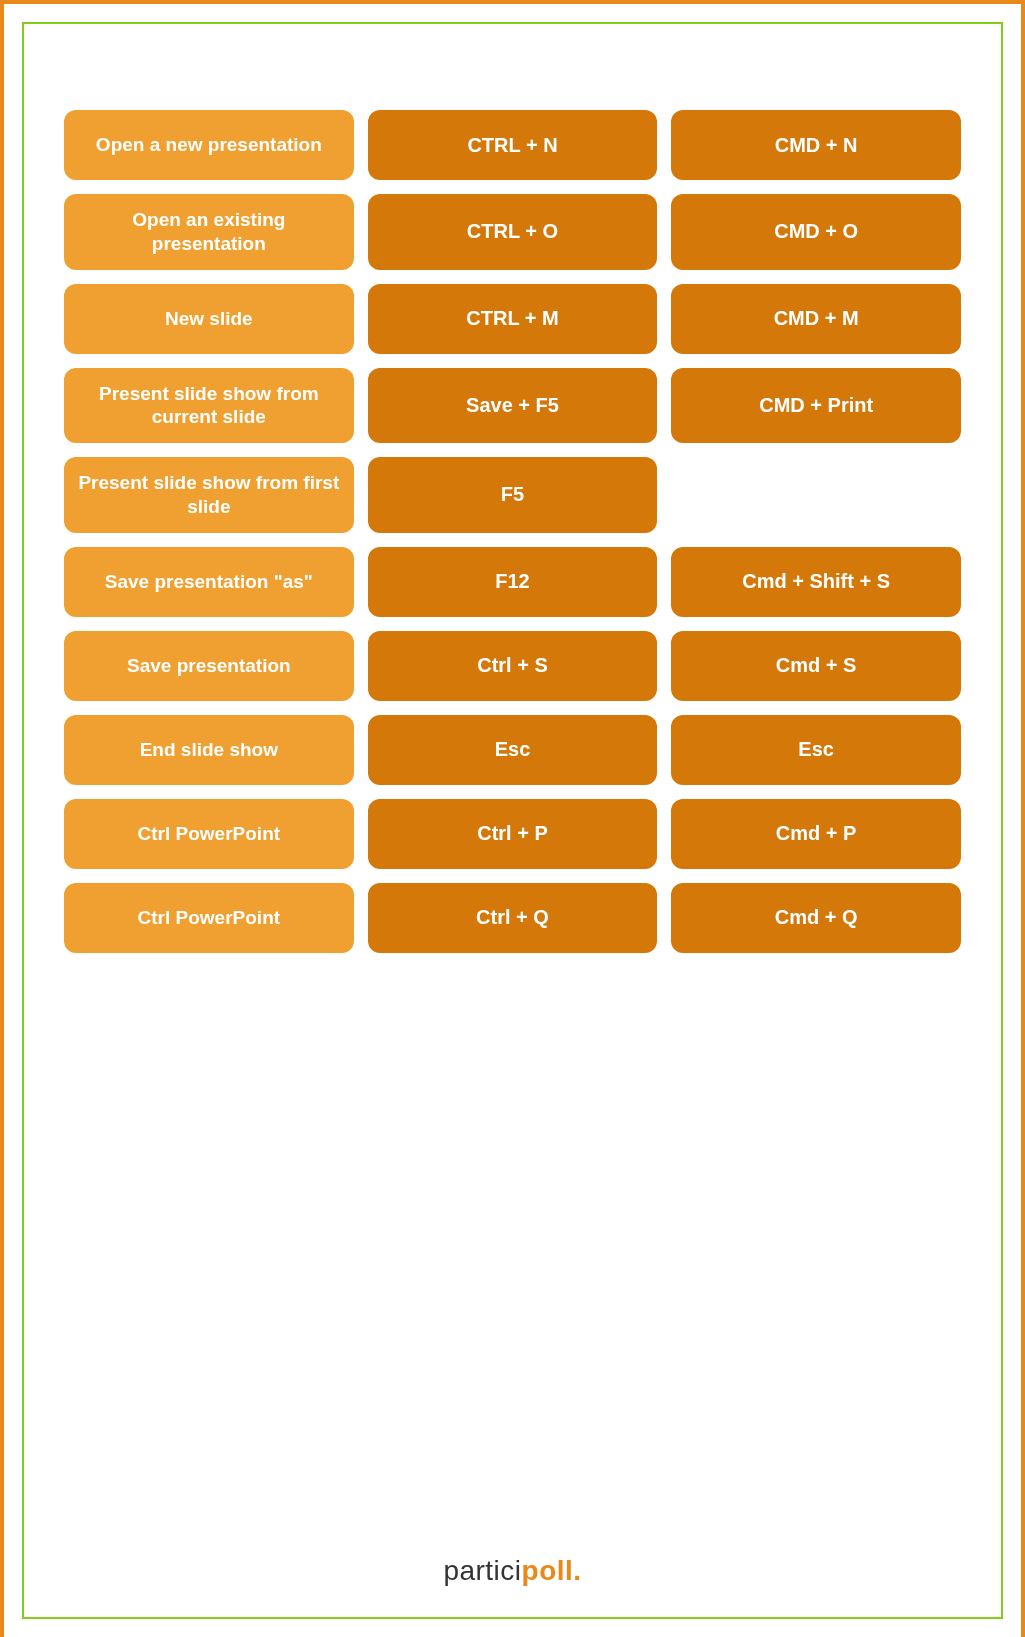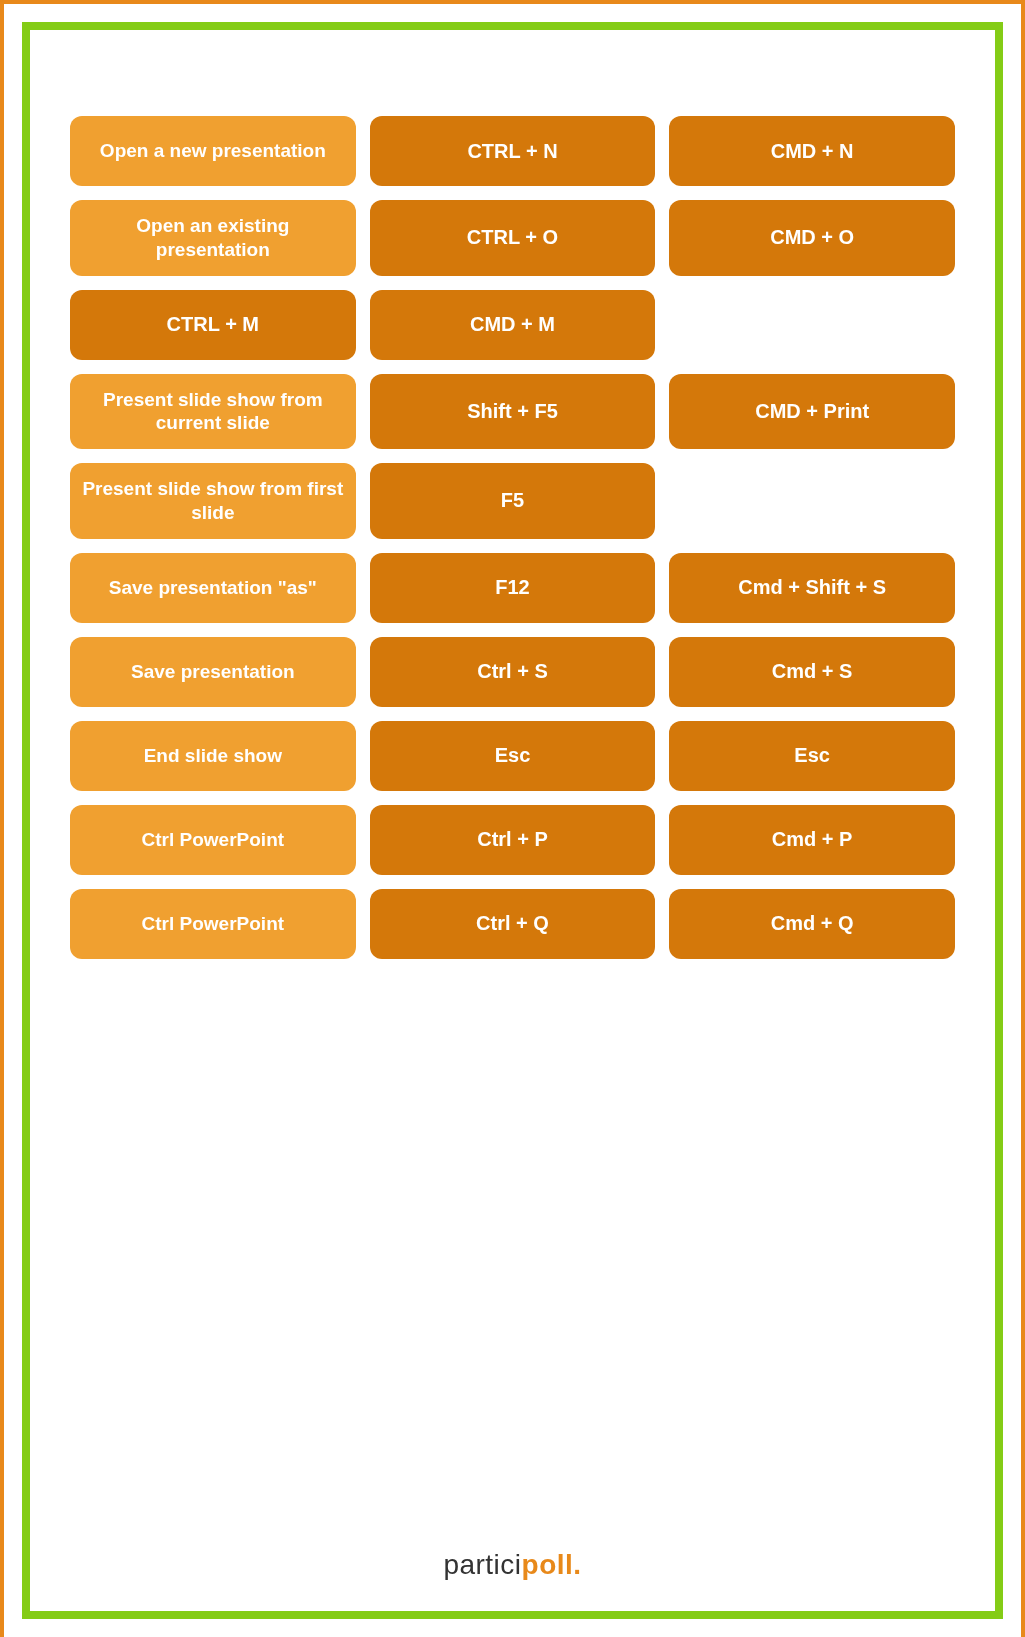--- a/index.html
+++ b/index.html
@@ -12,21 +12,21 @@
       font-family: Arial, sans-serif;
     }
     .page-wrapper {
       width: 1025px;
       min-height: 1637px;
       background: white;
       padding: 18px;
       border: 4px solid #E8891A;
     }
     .inner {
-      border: 8px solid #84cc16;
+      border: 2px solid #84cc16;
       width: 100%;
       min-height: 1597px;
       padding: 30px 40px 30px 40px;
       display: flex;
       flex-direction: column;
     }
     .title-section {
       display: flex;
       align-items: flex-start;
       margin-bottom: 36px;
@@ -147,33 +147,36 @@
             <span class="cell-label">Open an existing presentation</span>
           </div>
           <div class="cell dark">
             <span class="cell-shortcut">CTRL + O</span>
           </div>
           <div class="cell dark">
             <span class="cell-shortcut">CMD + O</span>
           </div>
         </div>
         <div class="shortcut-row">
+          <div class="cell">
+            <span class="cell-label">New slide</span>
+          </div>
           <div class="cell dark">
             <span class="cell-shortcut">CTRL + M</span>
           </div>
           <div class="cell dark">
             <span class="cell-shortcut">CMD + M</span>
           </div>
         </div>
         <div class="shortcut-row">
           <div class="cell">
             <span class="cell-label">Present slide show from current slide</span>
           </div>
           <div class="cell dark">
-            <span class="cell-shortcut">Shift + F5</span>
+            <span class="cell-shortcut">Save + F5</span>
           </div>
           <div class="cell dark">
             <span class="cell-shortcut">CMD + Print</span>
           </div>
         </div>
         <div class="shortcut-row">
           <div class="cell">
             <span class="cell-label">Present slide show from first slide</span>
           </div>
           <div class="cell dark">

